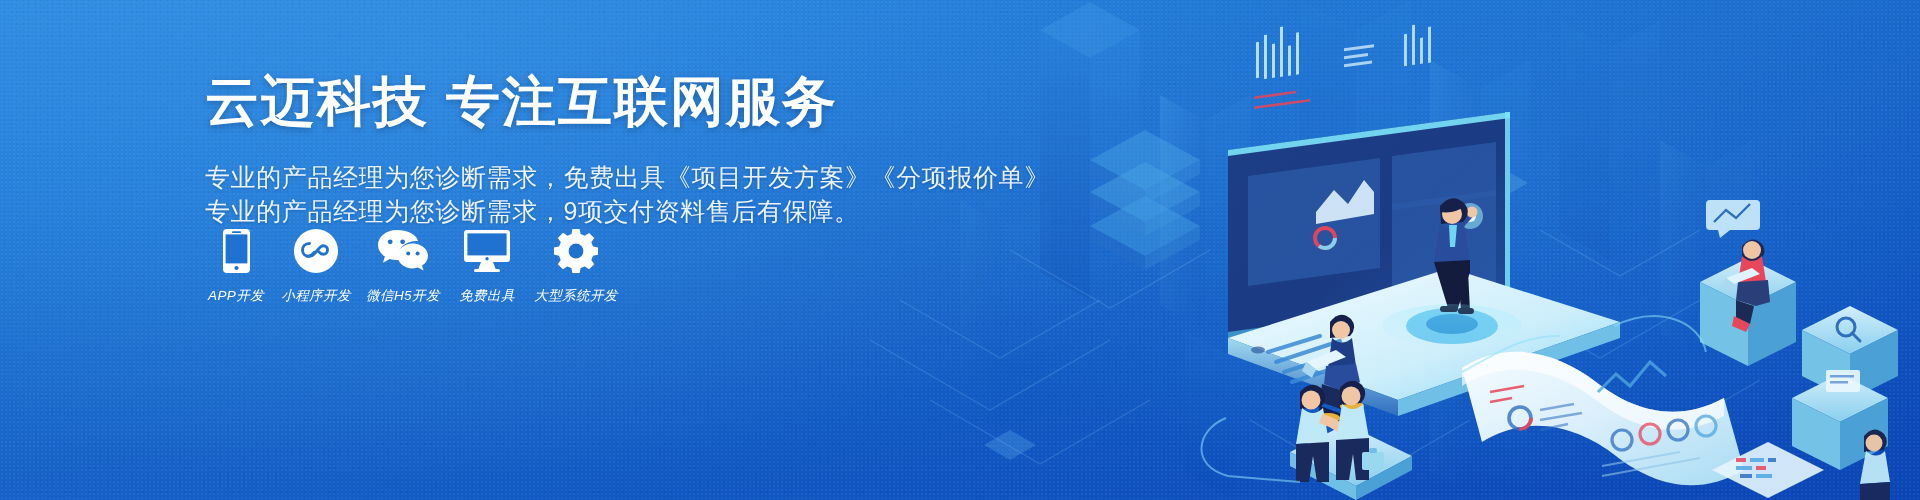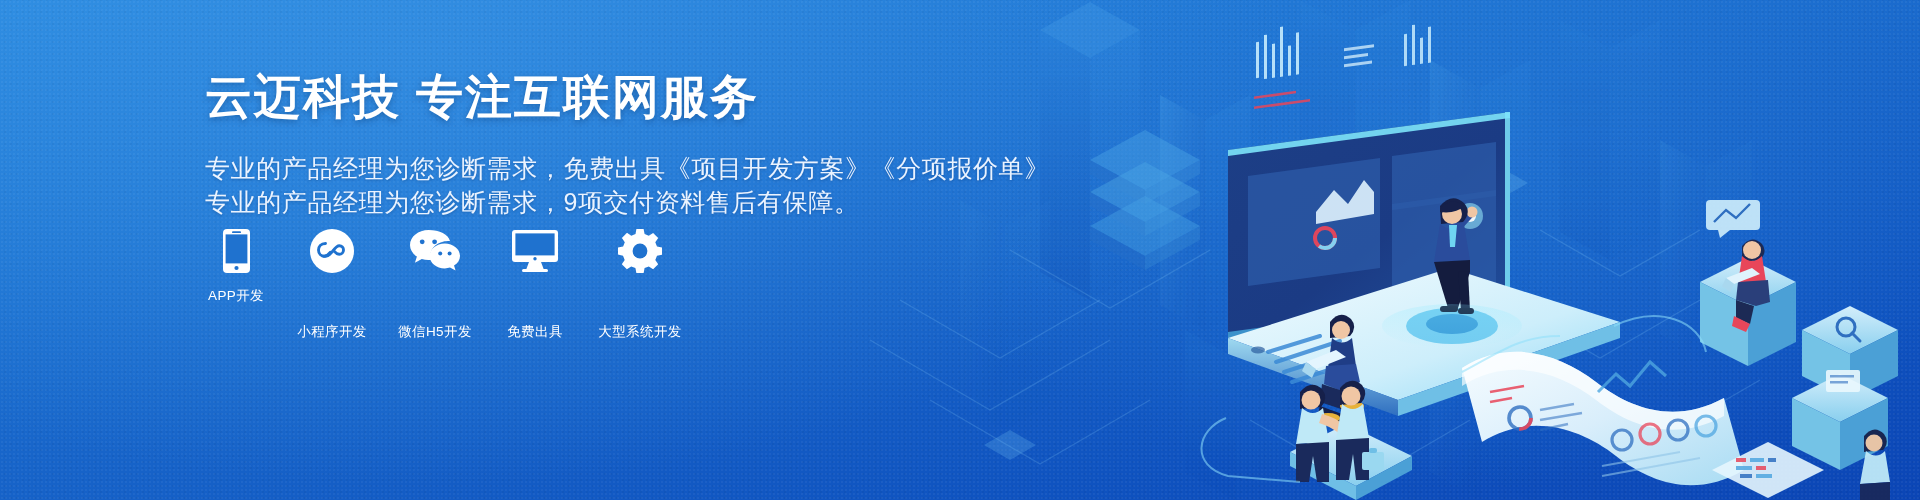--- a/index.html
+++ b/index.html
@@ -25,34 +25,34 @@
     background-position: 0 0, 2px 3px;
     opacity:.9;
   }
 
   
   .iso-bg { position:absolute; inset:0; pointer-events:none; }
 
   
   .copy { position:absolute; left:205px; top:68px; width:700px; z-index:6; }
   .headline {
-    color:#ffffff; font-size:47px; font-weight:bold; letter-spacing:2px;
+    color:#ffffff; font-size:54px; font-weight:bold; letter-spacing:2px;
     line-height:1.25; white-space:nowrap;
     text-shadow:0 2px 6px rgba(4,40,90,0.35);
   }
   .sub { margin-top:24px; }
   .sub-line {
     color:#eaf3ff; font-size:25px; line-height:34px; letter-spacing:.6px;
     white-space:nowrap; text-shadow:0 1px 3px rgba(4,40,90,0.30);
   }
 
   
-  .services { position:absolute; left:200px; top:228px; display:flex; align-items:flex-start; z-index:6; }
+  .services { position:absolute; left:200px; top:228px; display:flex; align-items:center; z-index:6;font-style:italic; }
   .svc { width:72px; display:flex; flex-direction:column; align-items:center; cursor:pointer; }
-  .svc + .svc { margin-left:18px;gap:36px; }
+  .svc + .svc { margin-left:2px; }
   .svc-glyph { height:46px; display:flex; align-items:center; justify-content:center; }
   .svc-glyph svg { display:block; fill:#ffffff; }
   .svc-label {
     margin-top:13px; color:#ffffff; font-size:13.5px; letter-spacing:.4px;
     white-space:nowrap; text-align:center;
   }
   .svc:nth-child(5) { width:96px; }
   .svc:nth-child(3) { width:86px; }
   .svc:nth-child(2) { width:84px; }
   .svc:nth-child(4) { width:78px; }

